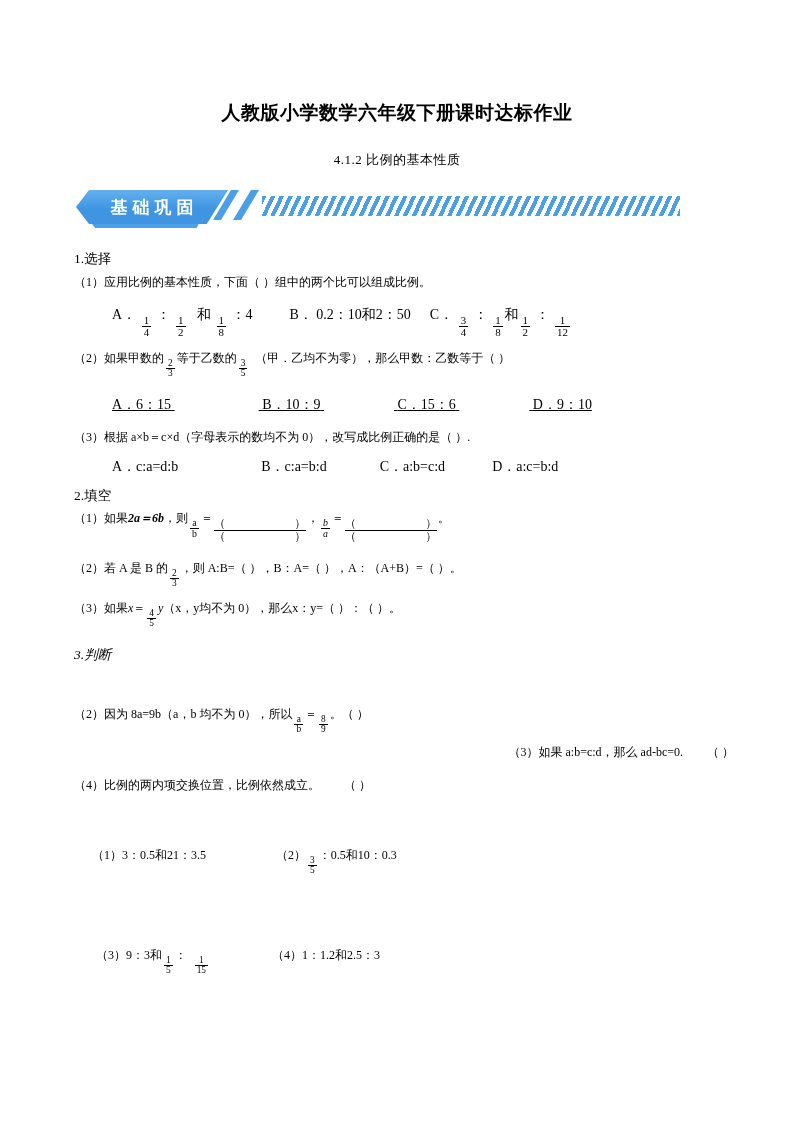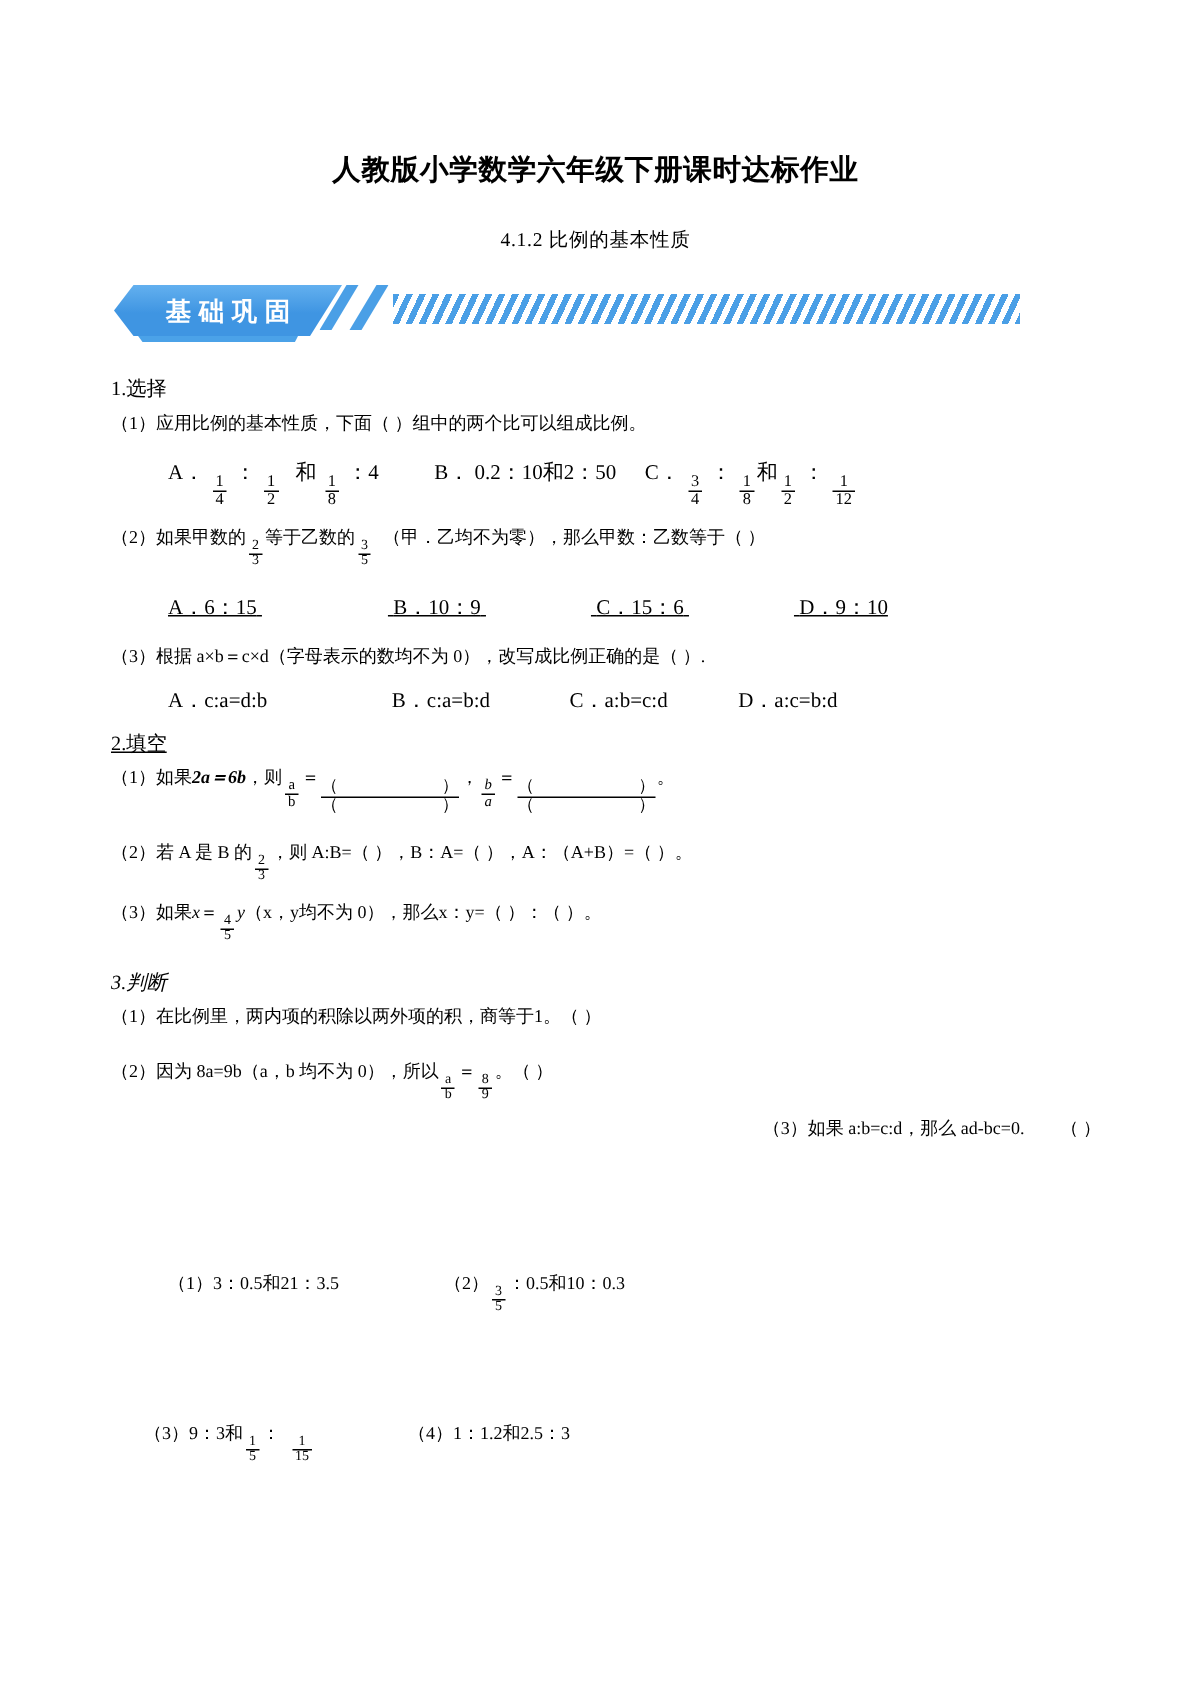--- a/index.html
+++ b/index.html
@@ -267,21 +267,21 @@
       <span>A．c:a=d:b</span>
       <span class="sp" style="width:76px"></span>
       <span>B．c:a=b:d</span>
       <span class="sp" style="width:46px"></span>
       <span>C．a:b=c:d</span>
       <span class="sp" style="width:40px"></span>
       <span>D．a:c=b:d</span>
     </div>
   </div>
 
-  <div class="qwrap" style="top:487px;text-decoration:underline;">
+  <div class="qwrap" style="top:487px;">
     <div class="q-head">2.填空</div>
   </div>
 
   <div class="qwrap" style="top:512px;">
     <div class="q-line">
       <span>（1）</span><span>如果</span><span class="latin bold ital">2a＝6b</span><span>，则</span><span class="frac latin" style="font-size:0.82em">
           <span class="num">a</span>
           <span class="den">b</span>
         </span><span class="latin">＝</span><span class="bfrac latin">
           <span class="num">（<span class="r">）</span></span>
@@ -311,47 +311,47 @@
           <span class="num">4</span>
           <span class="den">5</span>
         </span><span class="latin ital">y</span><span>（x，y均不为 0），那么x：y=（            ）：（            ）。</span>
     </div>
   </div>
 
   <div class="qwrap" style="top:646px;font-style:italic;">
     <div class="q-head">3.判断</div>
   </div>
 
-  <div class="qwrap" style="top:671px;">
-    <div class="q-line">
-      <span>（1）</span><span>在比例里，两内项的积除以两外项的积，商等于1。（            ）</span>
-    </div>
-  </div>
 
   <div class="qwrap" style="top:708px;">
     <div class="q-line">
       <span>（2）</span><span>因为 8a=9b（a，b 均不为 0），所以</span><span class="frac latin">
           <span class="num">a</span>
           <span class="den">b</span>
         </span><span class="latin">＝</span><span class="frac latin">
           <span class="num">8</span>
           <span class="den">9</span>
         </span><span>。（            ）</span>
     </div>
   </div>
 
   <div class="qwrap" style="top:746px;text-align:right;">
     <div class="q-line">
       <span>（3）</span><span>如果 a:b=c:d，那么 ad-bc=0.　　（                ）</span>
     </div>
   </div>
 
-
-
-  <div class="qwrap" style="top:849px; left:112px;">
+  <div class="qwrap" style="top:779px;">
+    <div class="q-line">
+      <span>（4）</span><span>比例的两内项交换位置，比例依然成立。　　（            ）</span>
+    </div>
+  </div>
+
+
+  <div class="qwrap" style="top:849px; left:92px;">
     <div class="q-line">
       <span>（1）</span><span class="latin">3：0.5和21：3.5</span>
       <span class="sp" style="width:64px"></span>
       <span>（2）</span><span class="frac">
           <span class="num">3</span>
           <span class="den">5</span>
         </span><span class="latin">：0.5和10：0.3</span>
     </div>
   </div>
 

